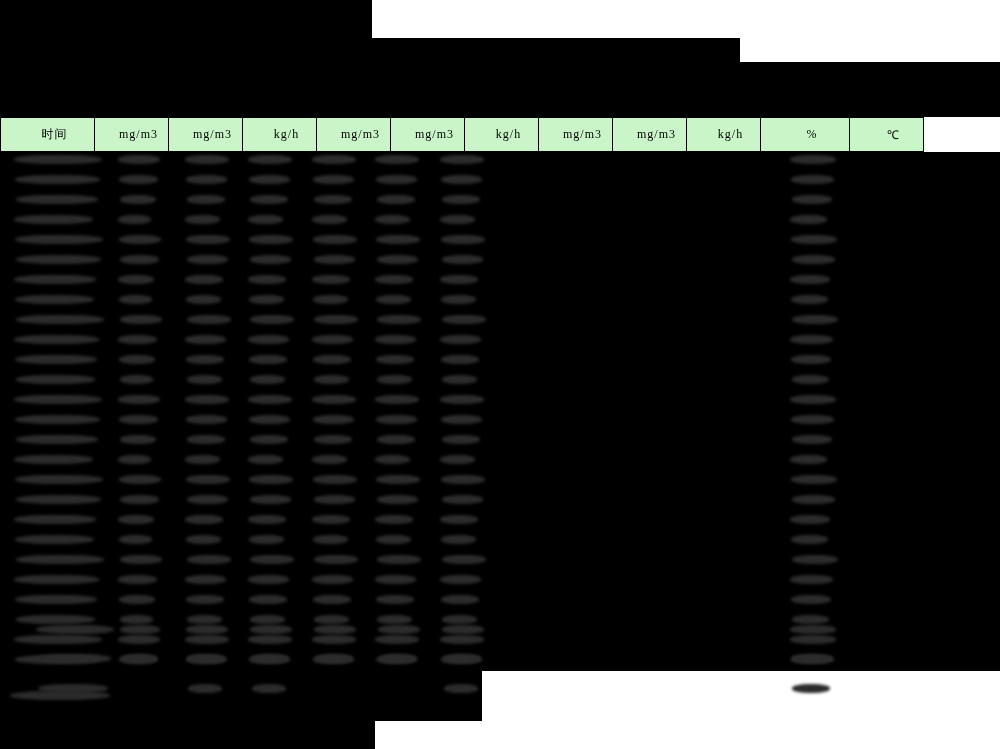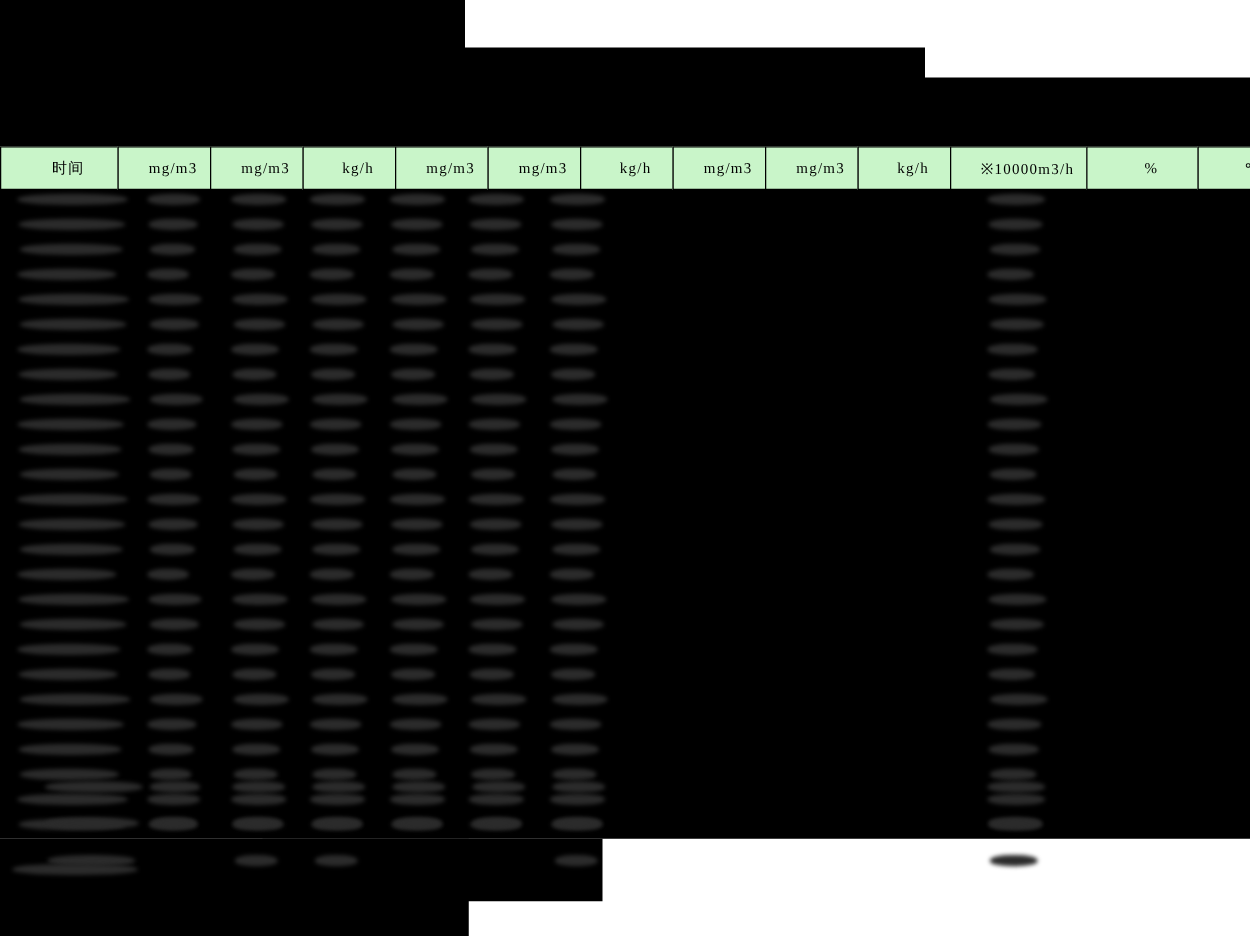--- a/index.html
+++ b/index.html
@@ -80,21 +80,20 @@
   <div class="hcell" style="width:95px">时间</div>
   <div class="hcell" style="width:75px">mg/m3</div>
   <div class="hcell" style="width:75px">mg/m3</div>
   <div class="hcell" style="width:75px">kg/h</div>
   <div class="hcell" style="width:75px">mg/m3</div>
   <div class="hcell" style="width:75px">mg/m3</div>
   <div class="hcell" style="width:75px">kg/h</div>
   <div class="hcell" style="width:75px">mg/m3</div>
   <div class="hcell" style="width:75px">mg/m3</div>
   <div class="hcell" style="width:75px">kg/h</div>
-  <div class="hcell" style="width:110px">※10000m3/h</div>
   <div class="hcell" style="width:90px">%</div>
   <div class="hcell" style="width:75px">℃</div>
 
 </div>
 
 <div class="mask" id="mask-body-main"></div>
 <div class="mask" id="mask-body-lower"></div>
 <div class="mask" id="mask-body-l2"></div>
 <div class="mask" id="mask-body-l3"></div>
 

